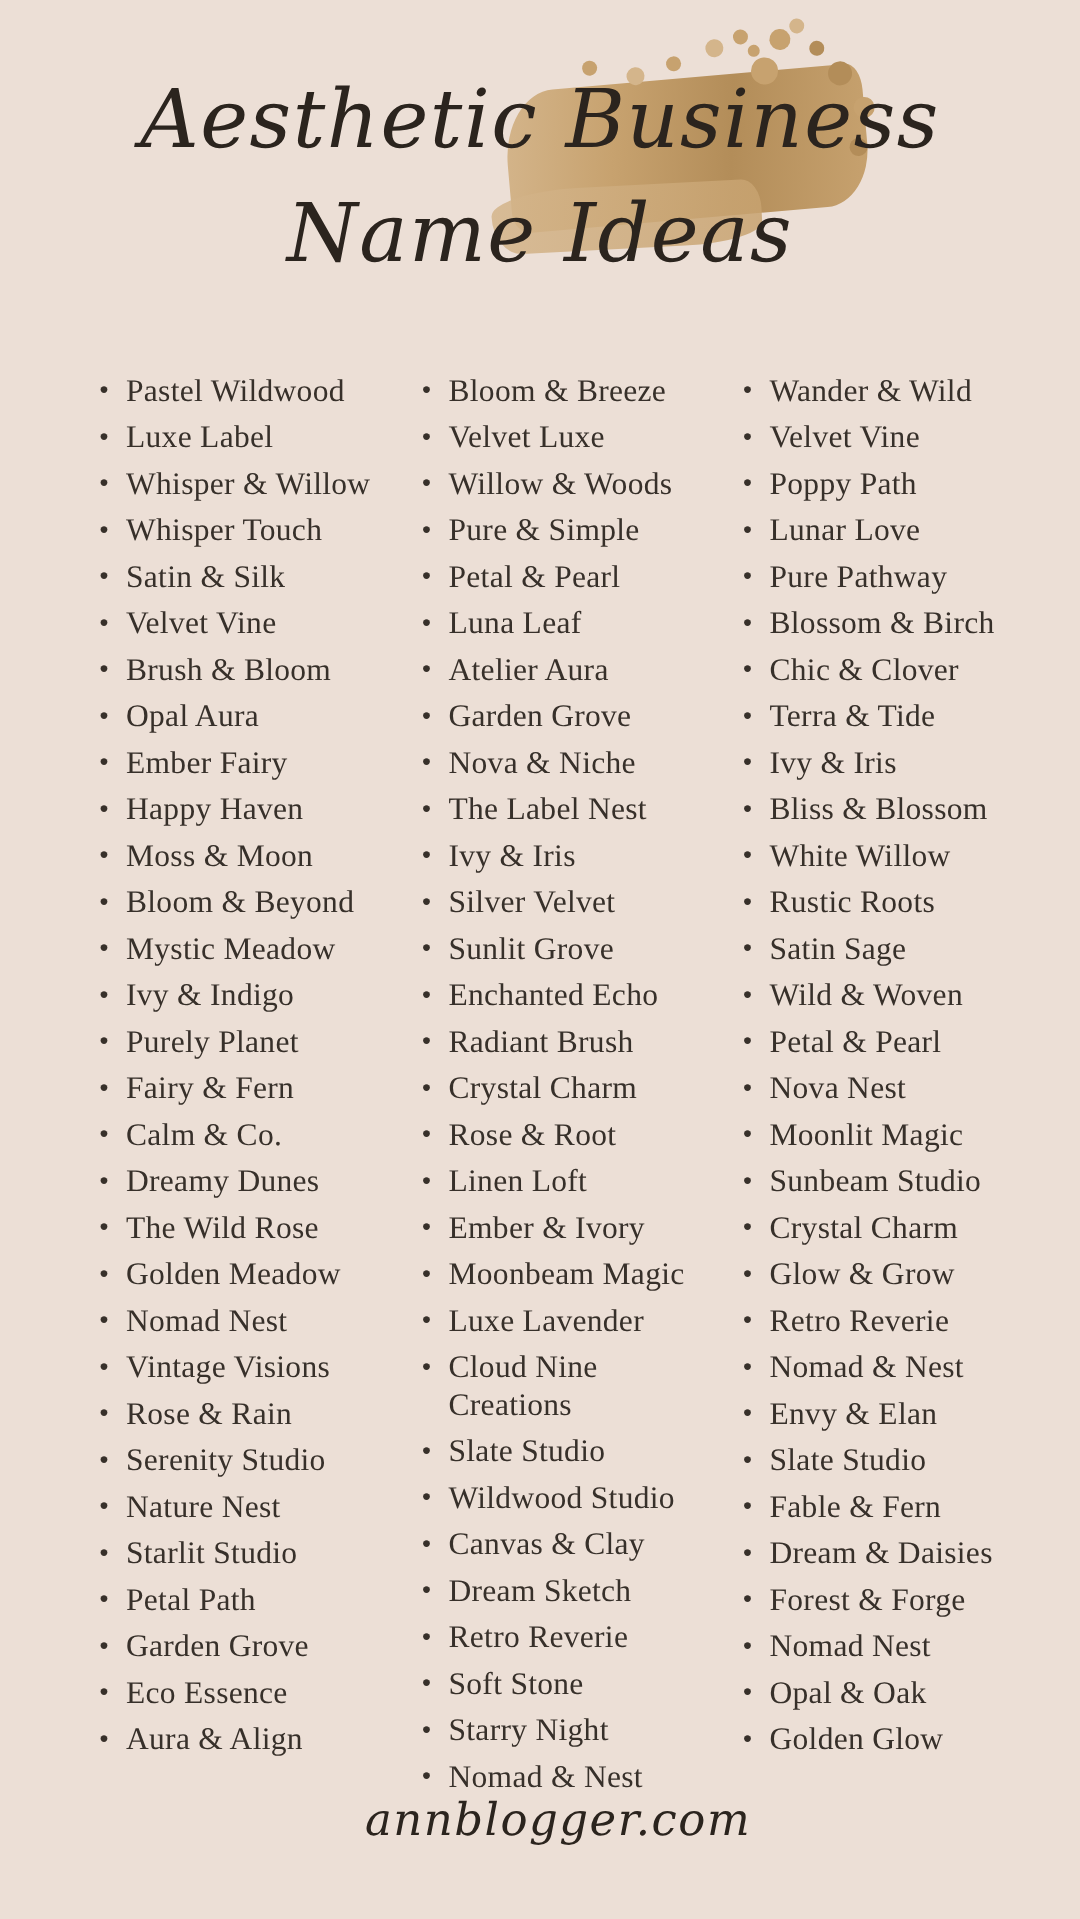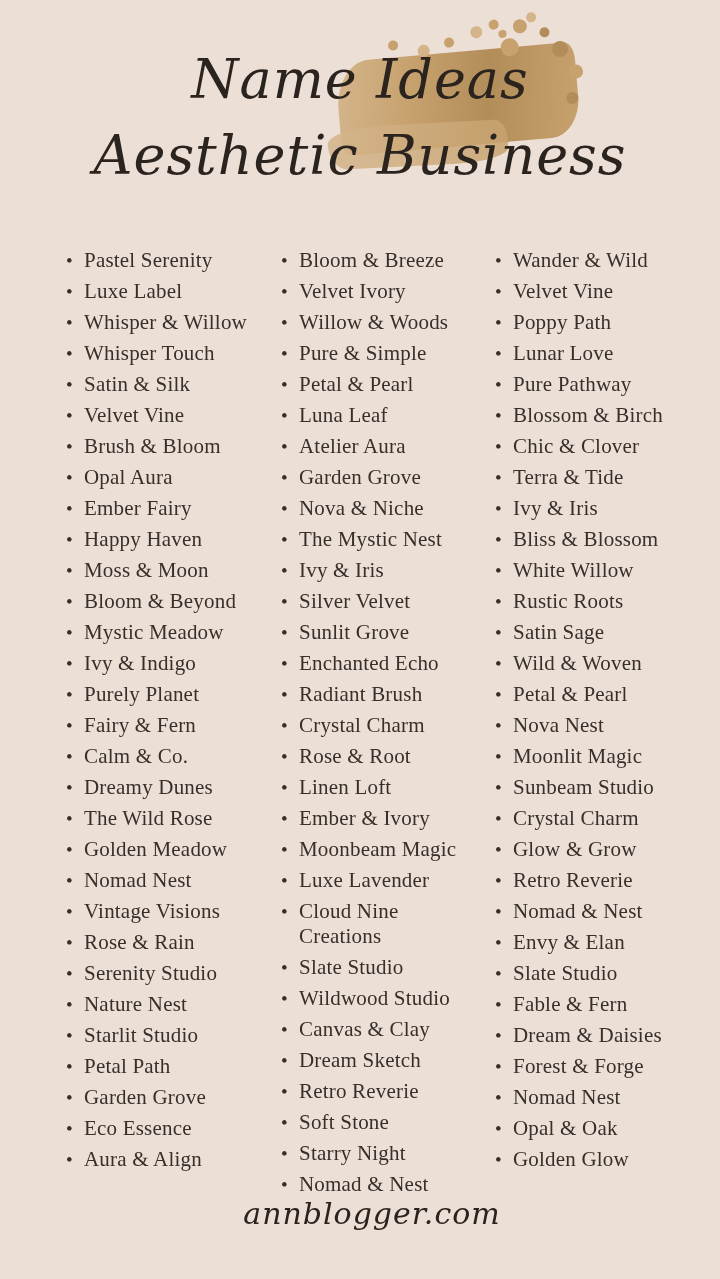--- a/index.html
+++ b/index.html
@@ -123,29 +123,29 @@
     font-size:30px;
     color:var(--title-ink);
     letter-spacing:1px;
   }
 </style>
 </head>
 <body>
 
 <div class="title-wrap">
   <div class="brush"></div>
+  <h1 class="title-line">Aesthetic Business</h1>
   <h1 class="title-line">Name Ideas</h1>
-  <h1 class="title-line">Aesthetic Business</h1>
 </div>
 
 <main class="columns">
   <ul class="name-col col-1">
       <li>
         <span class="bullet">•</span>
-        <span class="item-text">Pastel Serenity</span>
+        <span class="item-text">Pastel Wildwood</span>
       </li>
       <li>
         <span class="bullet">•</span>
         <span class="item-text">Luxe Label</span>
       </li>
       <li>
         <span class="bullet">•</span>
         <span class="item-text">Whisper &amp; Willow</span>
       </li>
       <li>
@@ -257,21 +257,21 @@
         <span class="item-text">Aura &amp; Align</span>
       </li>
     </ul>
   <ul class="name-col col-2">
       <li>
         <span class="bullet">•</span>
         <span class="item-text">Bloom &amp; Breeze</span>
       </li>
       <li>
         <span class="bullet">•</span>
-        <span class="item-text">Velvet Ivory</span>
+        <span class="item-text">Velvet Luxe</span>
       </li>
       <li>
         <span class="bullet">•</span>
         <span class="item-text">Willow &amp; Woods</span>
       </li>
       <li>
         <span class="bullet">•</span>
         <span class="item-text">Pure &amp; Simple</span>
       </li>
       <li>
@@ -289,21 +289,21 @@
       <li>
         <span class="bullet">•</span>
         <span class="item-text">Garden Grove</span>
       </li>
       <li>
         <span class="bullet">•</span>
         <span class="item-text">Nova &amp; Niche</span>
       </li>
       <li>
         <span class="bullet">•</span>
-        <span class="item-text">The Mystic Nest</span>
+        <span class="item-text">The Label Nest</span>
       </li>
       <li>
         <span class="bullet">•</span>
         <span class="item-text">Ivy &amp; Iris</span>
       </li>
       <li>
         <span class="bullet">•</span>
         <span class="item-text">Silver Velvet</span>
       </li>
       <li>

